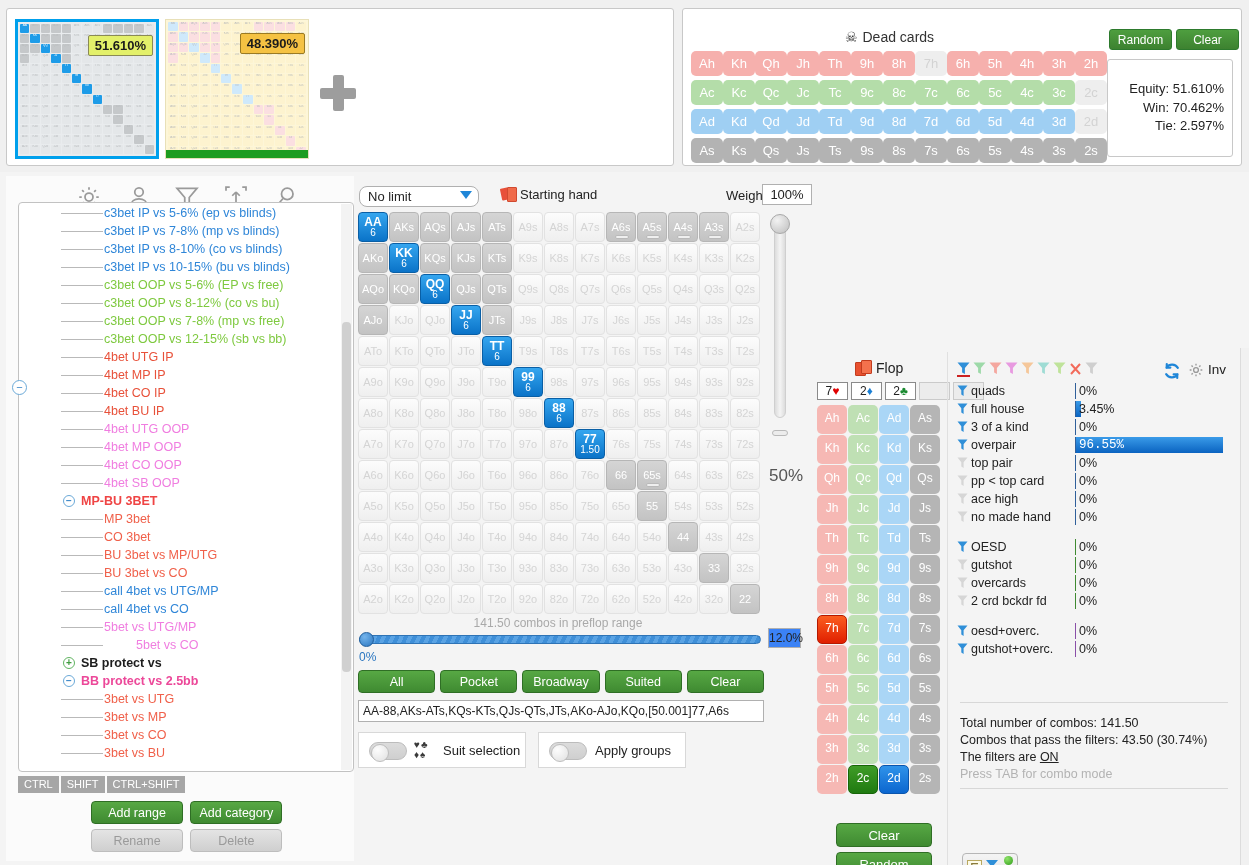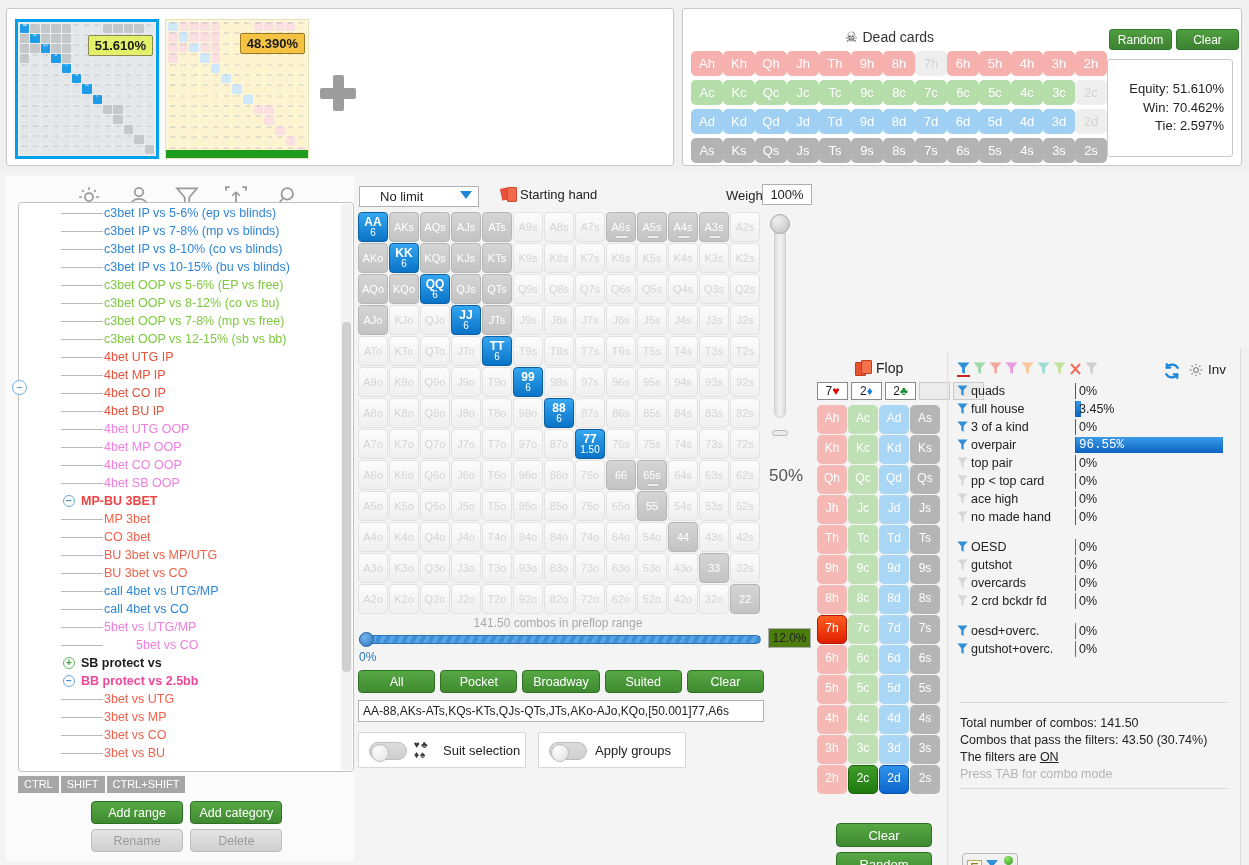--- a/index.html
+++ b/index.html
@@ -112,22 +112,22 @@
   #tree-buttons { position:absolute; left:85px; top:625px; }
   .tbtn { display:inline-block; width:92px; height:23px; border-radius:4px;
     text-align:center; line-height:23px; font-size:12.5px; cursor:pointer; margin-right:4px; }
   .tbtn.green { background:linear-gradient(#57a844,#3f8a31); color:#fff; border:1px solid #2f6e25; }
   .tbtn.grey { background:linear-gradient(#e4e4e4,#cfcfcf); color:#9a9a9a; border:1px solid #bdbdbd; }
 
   
   #center-panel { position:absolute; left:356px; top:4px; width:440px; height:685px; }
   #sel-limit {
     position:absolute; left:3px; top:10px; width:120px; height:21px;
-    background:#fff; border:1px solid #b0b0b0; border-radius:0;
-    font-size:13px; line-height:20px; padding-left:20px; cursor:pointer;
+    background:#fff; border:1px solid #b0b0b0; border-radius:8px;
+    font-size:13px; line-height:20px; padding-left:8px; cursor:pointer;
   }
   #sel-limit .caret { position:absolute; right:6px; top:4px; width:0; height:0;
     border-left:6px solid transparent; border-right:6px solid transparent; border-top:8px solid #1f86d8; }
   #starting-hand { position:absolute; left:145px; top:11px; font-size:13px; cursor:pointer; }
   #sh-icon { display:inline-block; width:15px; height:14px; vertical-align:-2px; margin-right:4px; position:relative; }
   #sh-icon::before { content:""; position:absolute; left:0; top:1px; width:8px; height:12px; background:#e8503a; border-radius:1px; transform:rotate(-12deg); }
   #sh-icon::after { content:""; position:absolute; left:6px; top:0; width:8px; height:13px; background:#f06a4a; border:1px solid #d04a30; border-radius:1px; }
   #weight-lbl { position:absolute; left:370px; top:12px; font-size:13px; }
   #weight-input { position:absolute; left:406px; top:8px; width:50px; height:21px;
     background:#fff; border:1px solid #b0b0b0; font-size:13px; text-align:center; line-height:20px; }
@@ -152,21 +152,21 @@
   #v-nub { position:absolute; left:416px; top:254px; width:16px; height:6px; background:#ececec; border:1px solid #b9b9b9; border-radius:3px; }
   #v-pct { position:absolute; left:413px; top:262px; font-size:17px; color:#555;margin-top:28px; }
 
   #combos-note { position:absolute; left:0; width:404px; top:440px; text-align:center; font-size:12px; color:#a9a9a9; }
   #h-slider { position:absolute; left:3px; top:456px; width:402px; height:14px; }
   #h-track { position:absolute; left:0; top:3px; width:402px; height:9px; border-radius:5px;
     background:repeating-linear-gradient(115deg,#3f8fd8 0 4px,#5aa3e4 4px 8px); border:1px solid #2e73b5; }
   #h-knob { position:absolute; left:0; top:0; width:15px; height:15px; border-radius:50%;
     background:radial-gradient(circle at 35% 30%,#74b4ec,#2a76c0); border:1px solid #205e9c; cursor:pointer; }
   #h-pct { position:absolute; left:0; top:18px; font-size:12px; color:#2a76c0; }
-  #pct-input { position:absolute; left:412px; top:452px; width:43px; height:20px; background:#4d7c0f;
+  #pct-input { position:absolute; left:412px; top:452px; width:33px; height:20px; background:#3b82f6;
     border:1px solid #b0b0b0; font-size:12px; text-align:center; line-height:19px; }
 
   #preset-row { position:absolute; left:2px; top:494px; width:406px; display:flex; gap:5px; }
   .preset { flex:1; height:23px; border-radius:4px; background:linear-gradient(#57a844,#3f8a31);
     border:1px solid #2f6e25; color:#fff; font-size:12.5px; text-align:center; line-height:22px; cursor:pointer; }
   #range-text { position:absolute; left:2px; top:524px; width:406px; height:22px;
     background:#fff; border:1px solid #b0b0b0; font-size:12px; line-height:21px;
     padding-left:4px; overflow:hidden; white-space:nowrap; }
 
   .togbox { position:absolute; height:36px; background:#fff; border:1px solid #d8d8d8; }

